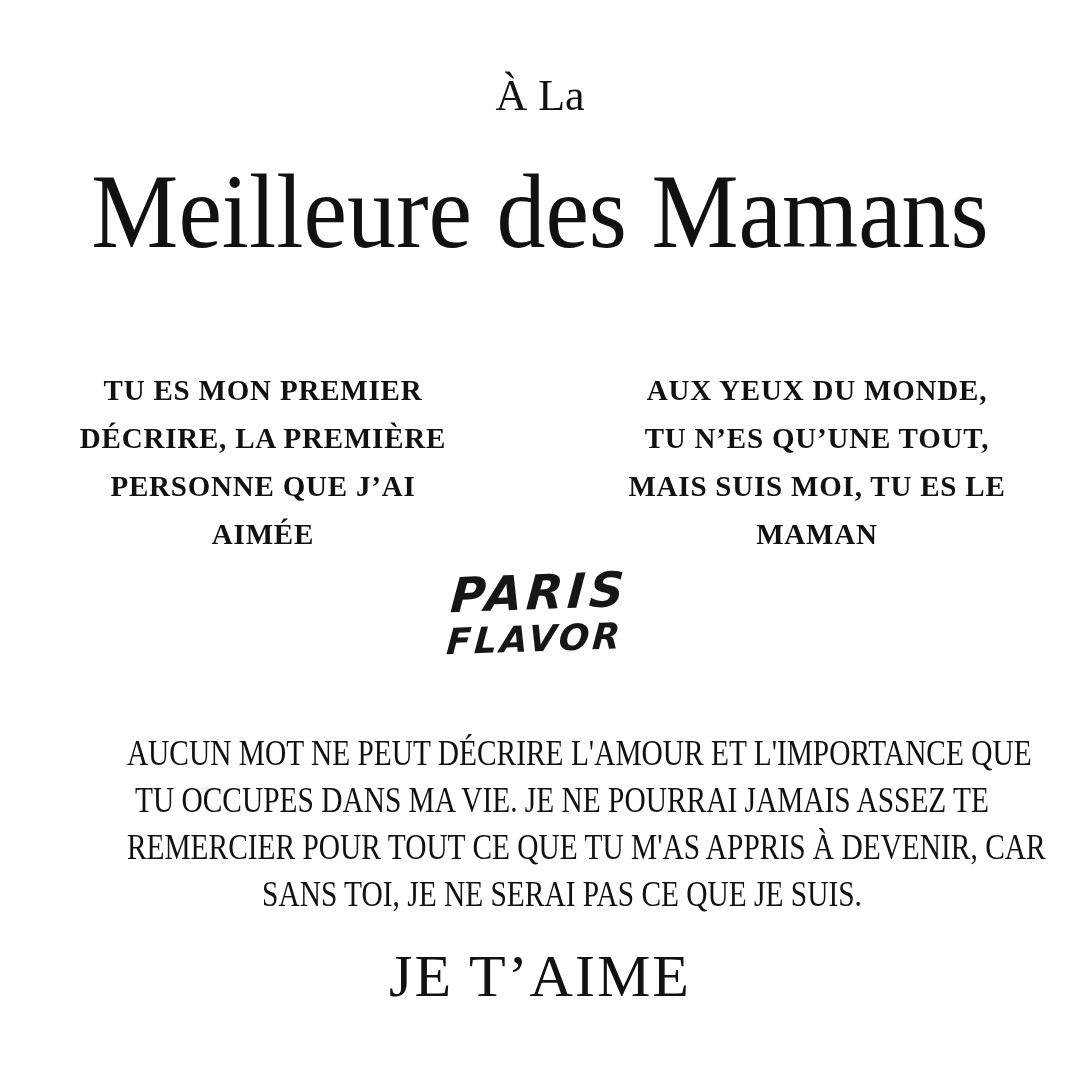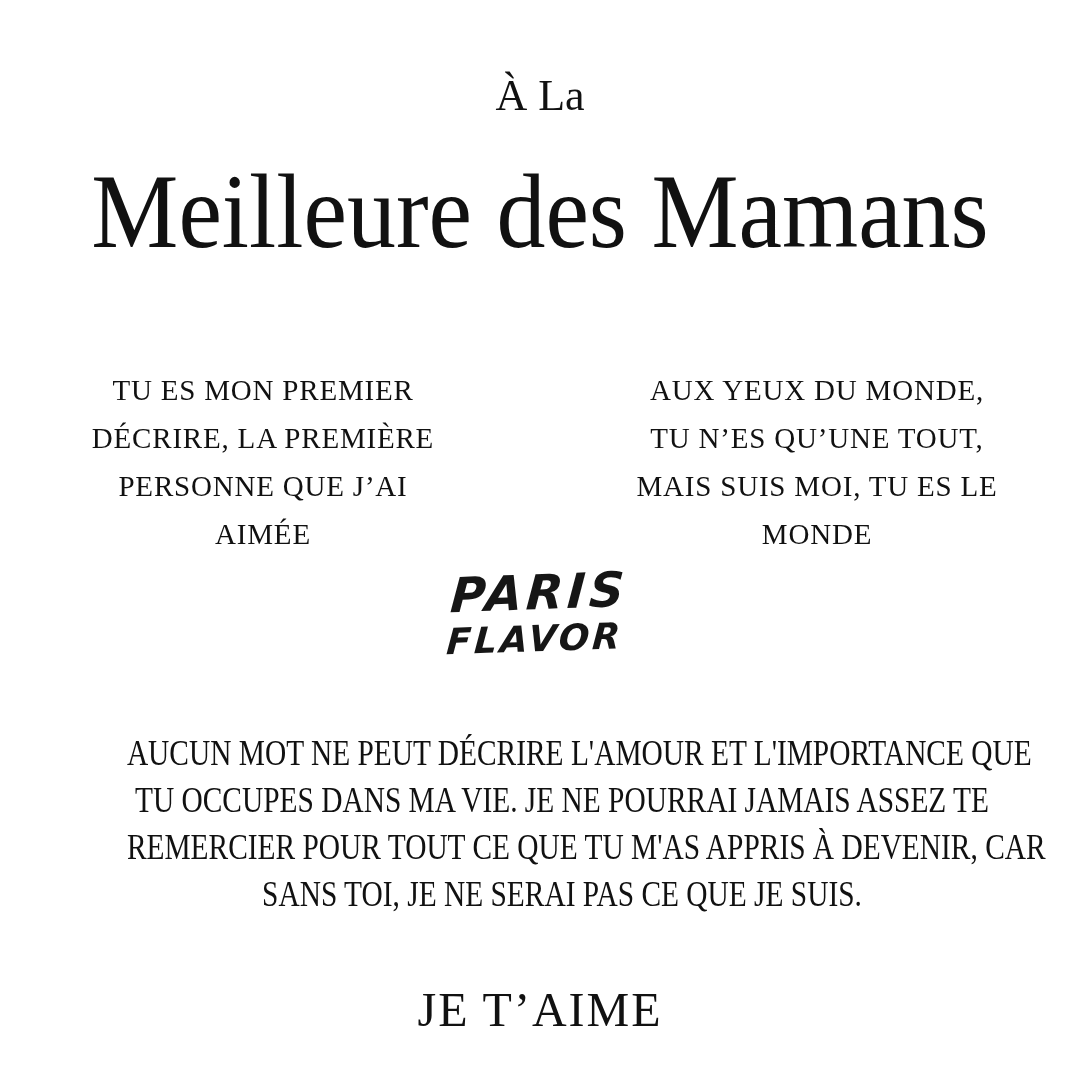--- a/index.html
+++ b/index.html
@@ -39,21 +39,21 @@
     top: 366px;
     width: 410px;
     text-align: center;
     font-size: 29px;
     line-height: 48px;
     letter-spacing: 0.8px;
     color: #111111;
   }
   .col-left  { left: 58px; }
   .col-right { left: 612px; }
-  .col .line { display: block; }
+  .col .line { display: block; font-weight: bold; }
   .logo {
     position: absolute;
     top: 566px; left: 0; width: 100%;
     text-align: center;
     font-family: "DejaVu Sans", sans-serif;
     font-weight: bold;
     font-style: italic;
     color: #161616;
     transform: rotate(-2deg);
   }
@@ -83,24 +83,23 @@
     font-size: 35px;
     line-height: 47px;
     transform: scaleX(0.84);
     transform-origin: 50% 50%;
     white-space: nowrap;
   }
   .closing {
     position: absolute;
     top: 942px; left: 0; width: 100%;
     text-align: center;
-    font-size: 48px;
+    font-size: 60px;
     letter-spacing: 2px;
     color: #111111;
-    margin-top: 40px;
   }
 </style>
 </head>
 <body>
 
 <div class="card">
 
   <div class="eyebrow">À La</div>
 
   <div class="title">Meilleure des Mamans</div>
@@ -109,21 +108,21 @@
     <span class="line">TU ES MON PREMIER</span>
     <span class="line">DÉCRIRE, LA PREMIÈRE</span>
     <span class="line">PERSONNE QUE J’AI</span>
     <span class="line">AIMÉE</span>
   </div>
 
   <div class="col col-right">
     <span class="line">AUX YEUX DU MONDE,</span>
     <span class="line">TU N’ES QU’UNE TOUT,</span>
     <span class="line">MAIS SUIS MOI, TU ES LE</span>
-    <span class="line">MONDE</span>
+    <span class="line">MAMAN</span>
   </div>
 
   <div class="logo">
     <span class="logo-line1">PARIS</span>
     <span class="logo-line2">FLAVOR</span>
   </div>
 
   <div class="message">
     <span class="line">AUCUN MOT NE PEUT DÉCRIRE L'AMOUR ET L'IMPORTANCE QUE</span>
     <span class="line">TU OCCUPES DANS MA VIE. JE NE POURRAI JAMAIS ASSEZ TE</span>

